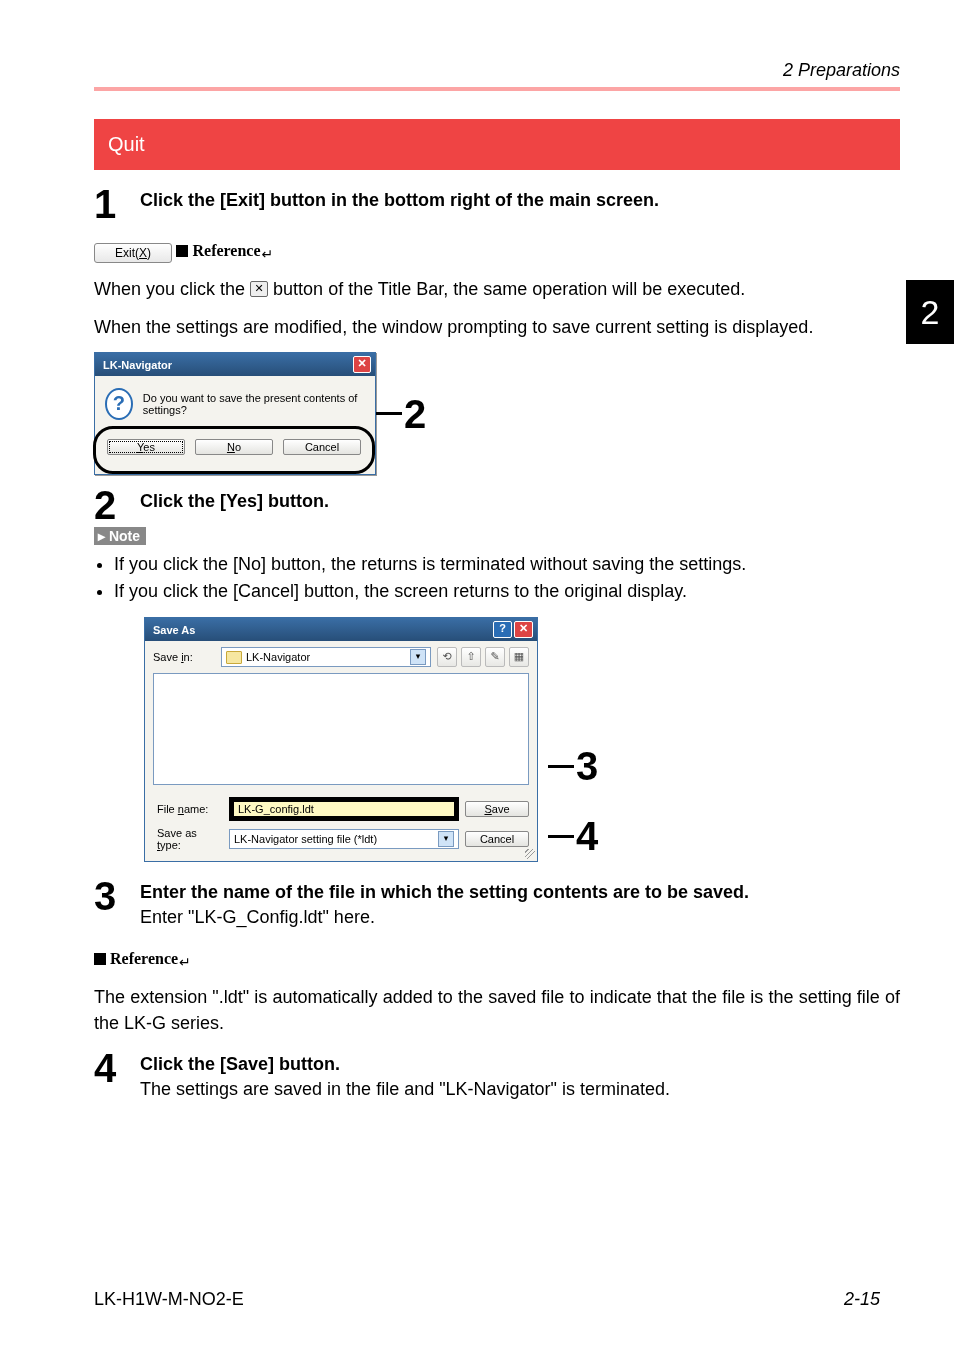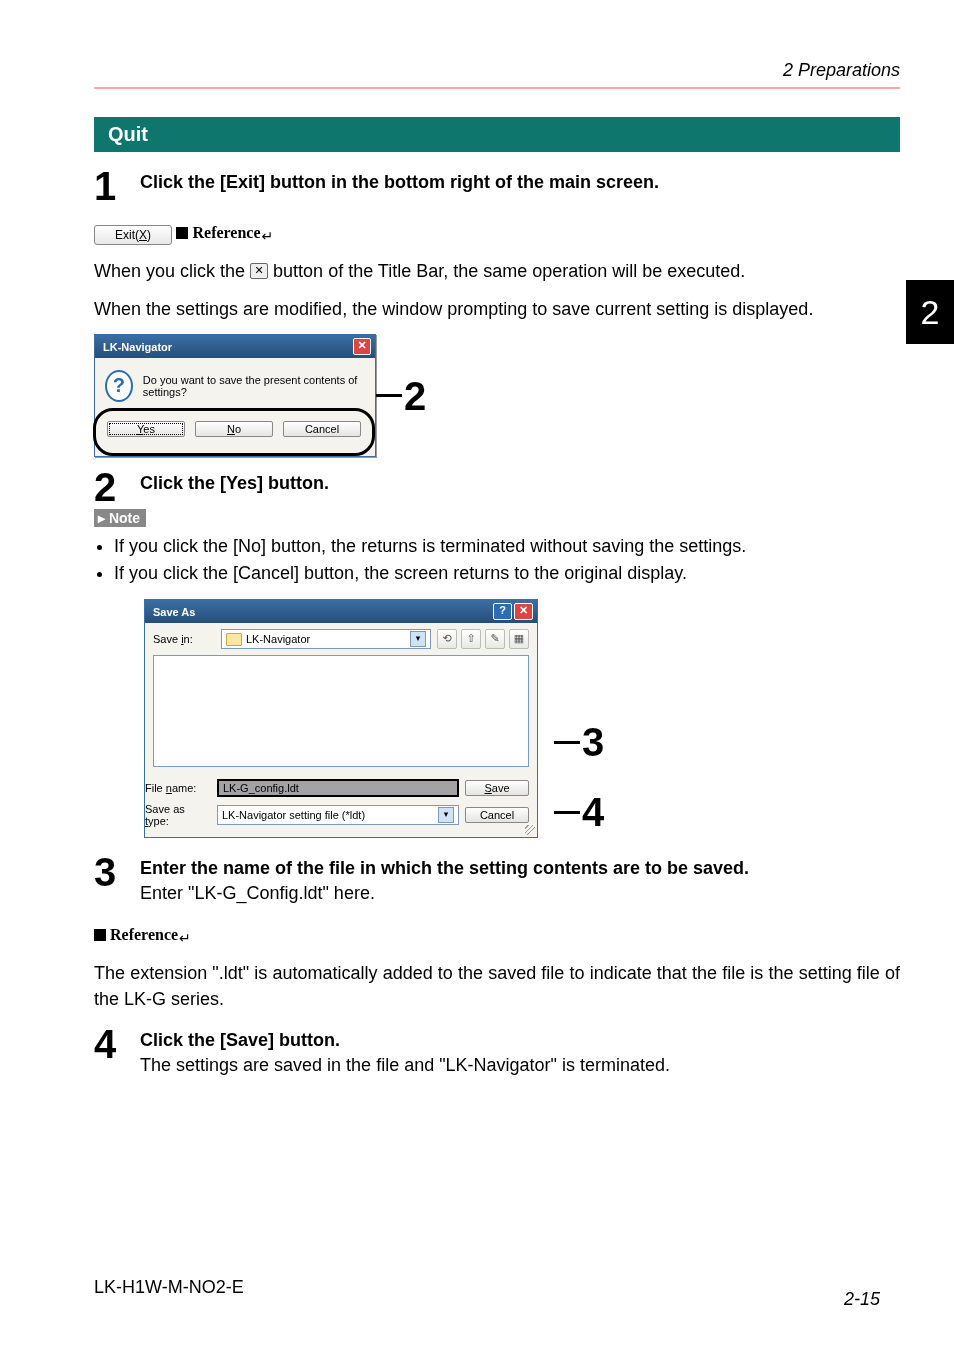--- a/index.html
+++ b/index.html
@@ -13,30 +13,30 @@
     width: 954px;
     height: 1352px;
     position: relative;
     box-sizing: border-box;
     padding: 60px 54px 50px 94px;
   }
   .header {
     text-align: right;
     font-style: italic;
     font-size: 18px;
-    border-bottom: 2px solid #fca5a5;
+    border-bottom: 4px solid #fca5a5;
     padding-bottom: 6px;
     margin-bottom: 28px;
   }
   .section-bar {
-    background: #0f766e;
+    background: #ef4444;
     color: #fff;
-    font-weight: bold;
+    font-weight: normal;
     font-size: 20px;
-    padding: 6px 14px;
+    padding: 14px 14px;
   }
   .step {
     display: flex;
     align-items: flex-start;
     margin-top: 14px;
   }
   .step-num {
     font-size: 40px;
     font-weight: bold;
     line-height: 1;
@@ -154,21 +154,21 @@
   }
   .dlg-btn {
     min-width:60px; padding:1px 8px; font-size:11px;
     background:linear-gradient(#fff,#e4e4e0);
     border:1px solid #888; border-radius:2px;
     text-align:center;
   }
   .dlg-btn.def { outline:1px dotted #000; outline-offset:-3px; }
   .btn-u { text-decoration: underline; }
   
-  .saveas-wrap { display:flex; align-items:flex-end; margin:6px 0 10px 50px;gap:6px; }
+  .saveas-wrap { display:flex; align-items:flex-end; margin:6px 0 10px 50px; }
   .saveas {
     width: 392px;
     border:1px solid #3a6ea5;
     background:#f4f3ee;
     font-size:11px;
   }
   .sa-title {
     display:flex; justify-content:space-between; align-items:center;
     background: linear-gradient(#3a6ea5,#274e78);
     color:#fff; font-weight:bold; padding:3px 4px 3px 8px;
@@ -197,25 +197,25 @@
   }
   .sa-tools { display:flex; gap:4px; }
   .sa-tool {
     width:18px;height:18px;border:1px solid #bbb;border-radius:2px;
     background:linear-gradient(#fff,#e8e8e4);
     font-size:11px;text-align:center;line-height:16px;color:#555;
   }
   .sa-list {
     margin:0 8px; background:#fff; border:1px solid #7a9ac0; height:110px;
   }
-  .sa-bottom { padding:6px 8px 10px 0; }
+  .sa-bottom { padding:6px 8px 10px 12px; }
   .sa-brow { display:flex; align-items:center; gap:6px; margin-top:6px; }
   .sa-blabel { width:66px; text-align:left; }
   .sa-input {
-    flex:1; background:#a3a3a3; border:2px solid #000000; padding:1px 4px;
+    flex:1; background:#fef9c3; border:5px solid #000000; padding:1px 4px;
   }
   .sa-btn {
     width:62px; padding:1px 0; text-align:center;
     background:linear-gradient(#fff,#e4e4e0);
     border:1px solid #888; border-radius:2px;
   }
   .callout-group {
     display:flex; flex-direction:column; gap:30px; margin-left:10px;
     padding-bottom: 6px;
   }
@@ -231,21 +231,21 @@
     background:#000; color:#fff;
     font-size:34px; font-weight:normal;
     text-align:center; line-height:64px;
   }
   .footer {
     position:absolute;
     bottom:42px; left:94px; right:74px;
     display:flex; justify-content:space-between;
     font-size:18px;
   }
-  .footer .r { font-style: italic; margin-top: 12px; }
+  .footer .r { font-style: italic; }
   .resize-grip {
     position:absolute; right:2px; bottom:2px;
     width:10px;height:10px;
     background:
      linear-gradient(135deg, transparent 5px, #999 5px, #999 6px, transparent 6px),
      linear-gradient(135deg, transparent 2px, #999 2px, #999 3px, transparent 3px),
      linear-gradient(135deg, transparent 8px, #999 8px, #999 9px, transparent 9px);
   }
 </style>
 </head>

